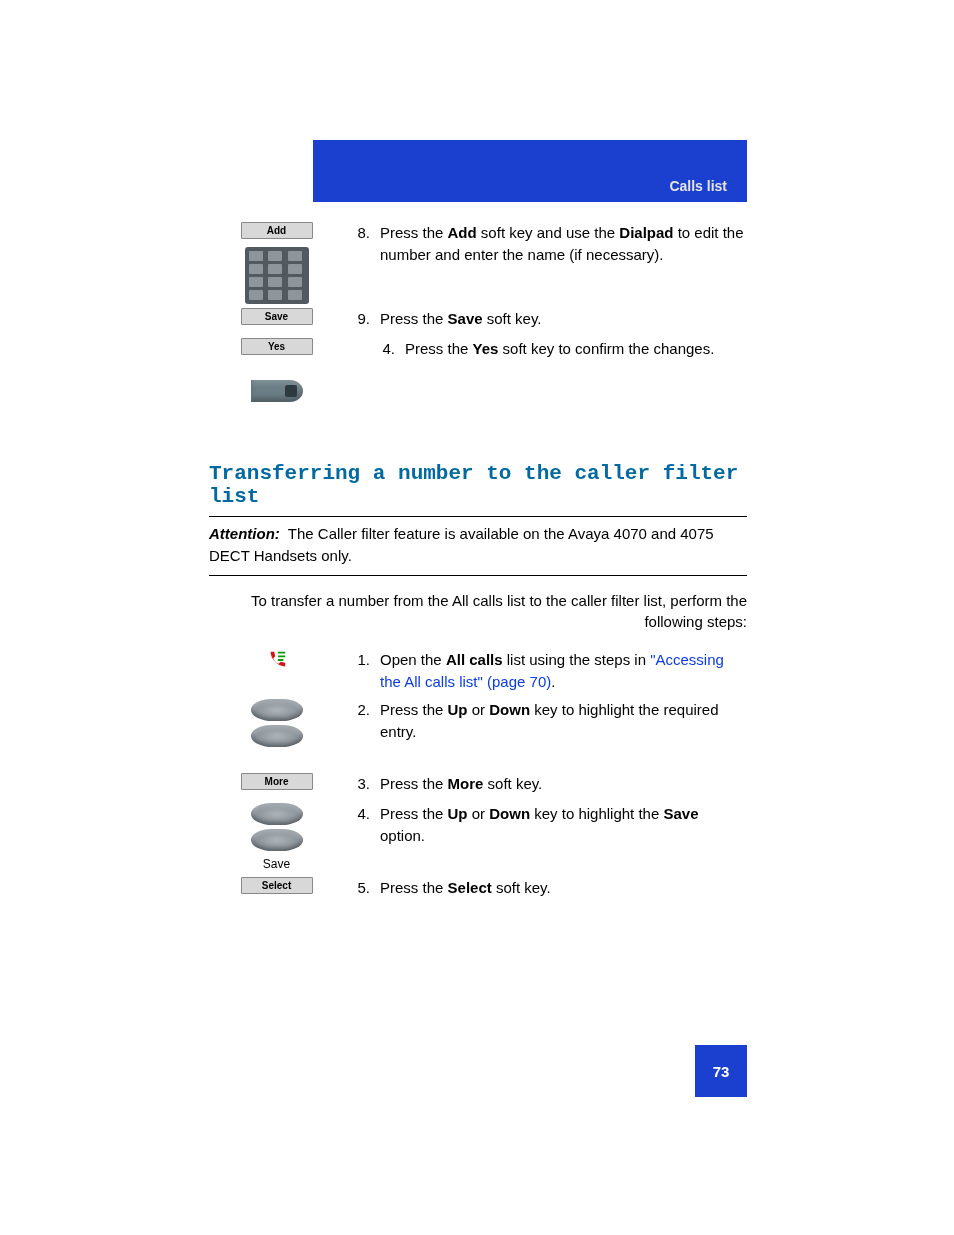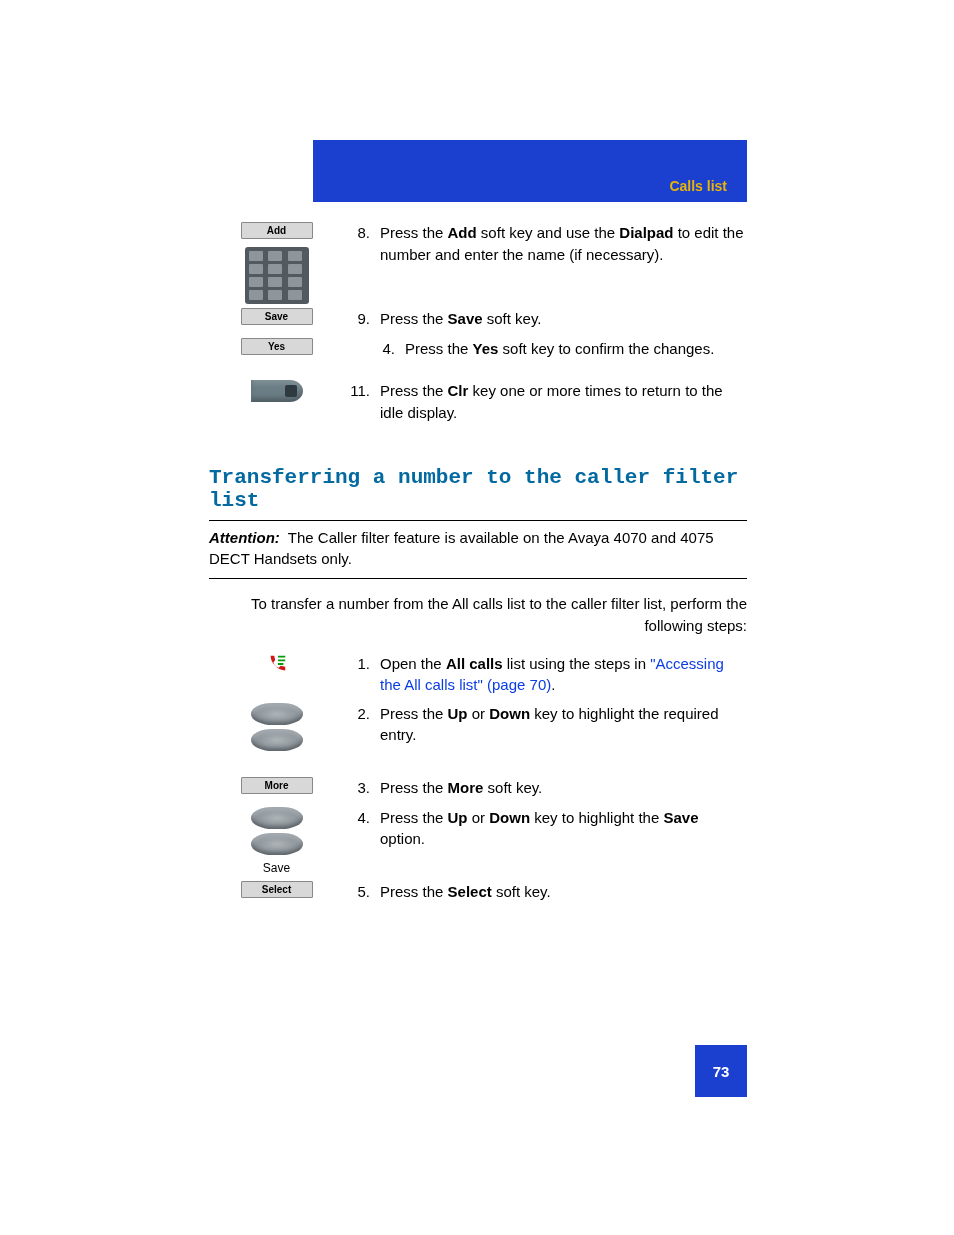--- a/index.html
+++ b/index.html
@@ -23,21 +23,21 @@
     top: 140px;
     left: 313px;
     right: 207px;
     background: #1b3fcf;
     height: 62px;
     display: flex;
     align-items: flex-end;
     justify-content: flex-end;
     padding: 0 20px 8px 0;
     box-sizing: border-box;
-    color: #eab308;
+    color: #e5e5e5;
     font-weight: bold;
     font-size: 14px;
   }
   .content {
     position: absolute;
     top: 222px;
     left: 209px;
     right: 207px;
   }
   .step-row {
@@ -207,24 +207,20 @@
           </div>
           <div class="text-col">
             <div class="step-num">4.</div>
             <div class="step-body"><span>Press the <span class="bold">Yes</span> soft key to confirm the changes.</span></div>
           </div>
         </div>
         <div class="step-row" style="margin-top: 16px; min-height: 40px;">
           <div class="icon-col">
             <div class="clr-key"></div>
           </div>
-          <div class="text-col">
-            <div class="step-num">11.</div>
-            <div class="step-body"><span>Press the <span class="bold">Clr</span> key one or more times to return to the idle display.</span></div>
-          </div>
         </div>
       </div>
 
     <h2 class="section">Transferring a number to the caller filter list</h2>
     <hr>
     <div class="attn">
       <span class="attn-label">Attention:</span><span>The Caller filter feature is available on the Avaya 4070 and 4075 DECT Handsets only.</span>
     </div>
     <hr>
     <p class="intro">To transfer a number from the All calls list to the caller filter list, perform the following steps:</p>

